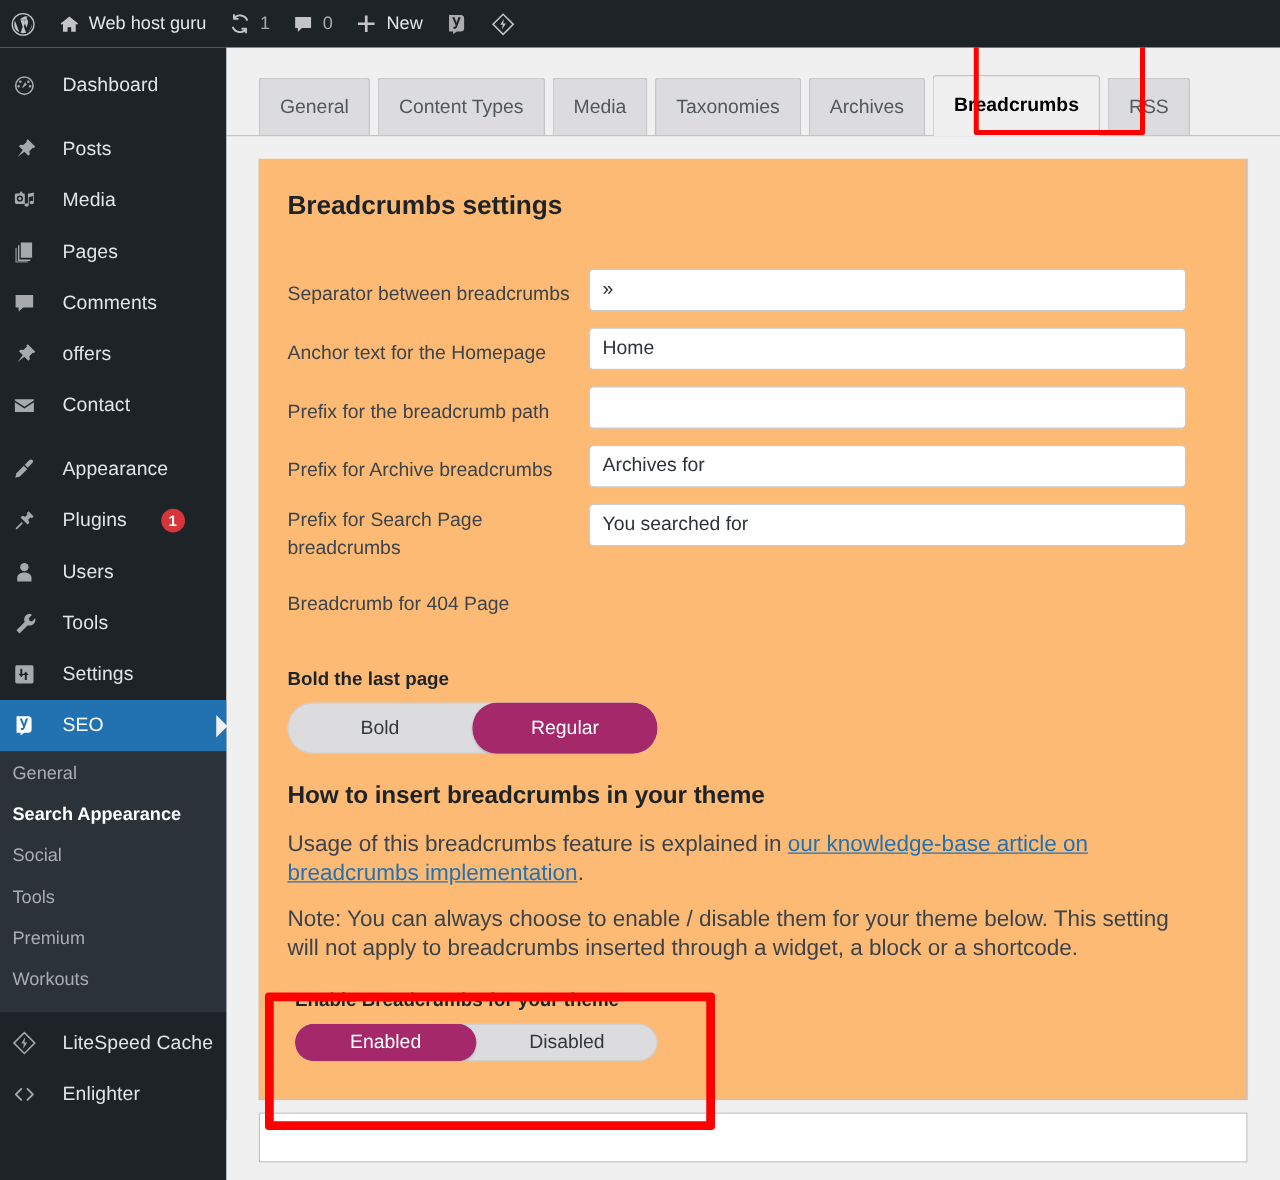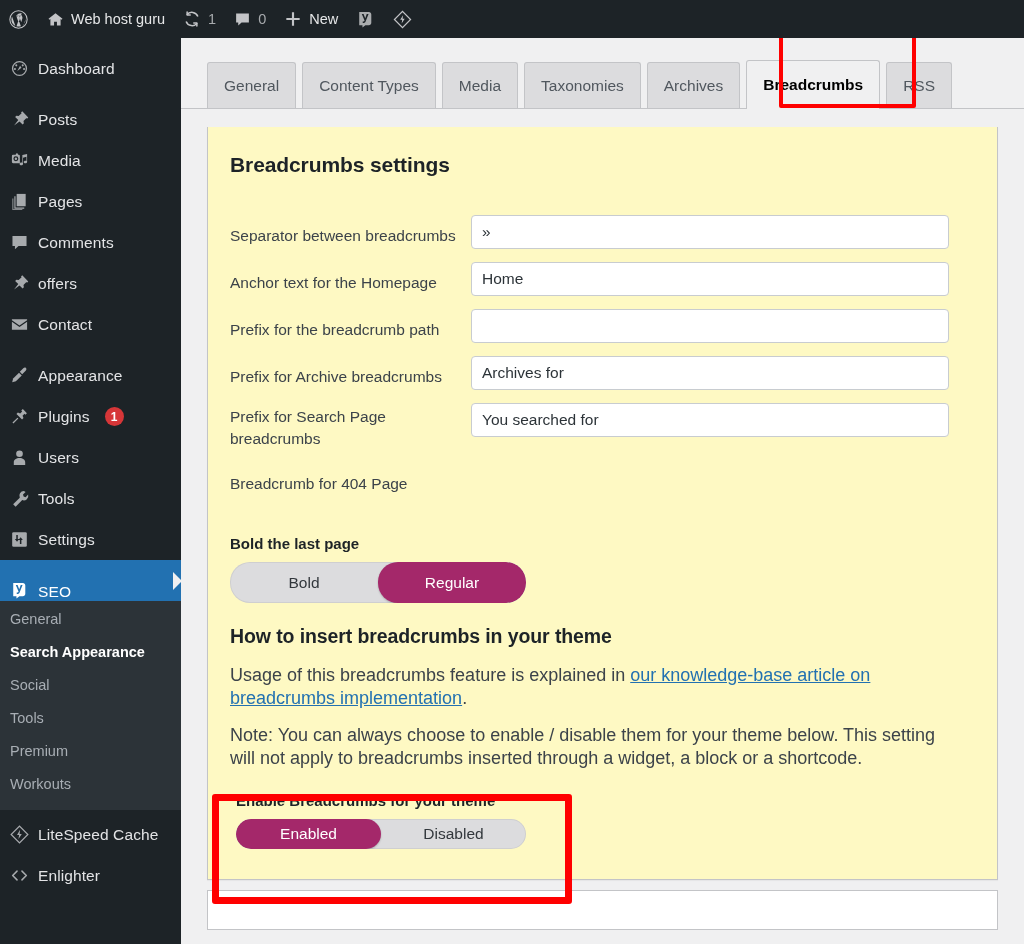--- a/index.html
+++ b/index.html
@@ -40,34 +40,34 @@
     z-index: 20;
     font-size: 15px;
   }
   .menu-item {
     position: relative;
     display: flex; align-items: center;
     height: 41px;
     padding-left: 8px;
     color: #ced0d4;
     text-decoration: none;
-    gap: 8px;
+    gap: 20px;
   }
   .menu-item .mi-ico {
     width: 22px; height: 22px;
     display: flex; align-items: center; justify-content: center;
     color: #a7aaad; flex: 0 0 22px;
   }
   .menu-item .mi-ico svg { display: block; }
   .menu-item .mi-label {
     font-size: 15.5px; color: #e3e4e6; letter-spacing: .1px;
   }
   .menu-sep { height: 10px; }
   .menu-item.current {
-    background: #2271b1; color: #fff; align-items: flex-end;
+    background: #2271b1; color: #fff;
   }
   .menu-item.current .mi-label { color: #fff; font-weight: 400; }
   .menu-item.current .mi-ico { color: #fff; }
   .menu-item.current::after {
     content: ""; position: absolute; right: -1px; top: 50%;
     margin-top: -9px;
     border-style: solid; border-width: 9px 0 9px 9px;
     border-color: transparent transparent transparent #f0f0f1;
   }
   .badge-count {
@@ -133,21 +133,21 @@
     width: 137px; height: 74px;
     border: 4px solid #ff0000;
     border-radius: 2px;
     pointer-events: none;
     z-index: 5;
   }
 
   
   .card {
     margin: 18px 26px 0 26px;
-    background: #fef9c3;
+    background: #fdba74;
     border: 1px solid #c3c4c7;
     border-top: none;
     box-shadow: 0 1px 1px rgba(0,0,0,.04);
     padding: 26px 22px 20px 22px;
     position: relative;
   }
   .card2 {
     margin: 10px 26px 0 26px;
     background: #fff;
     border: 1px solid #c3c4c7;

